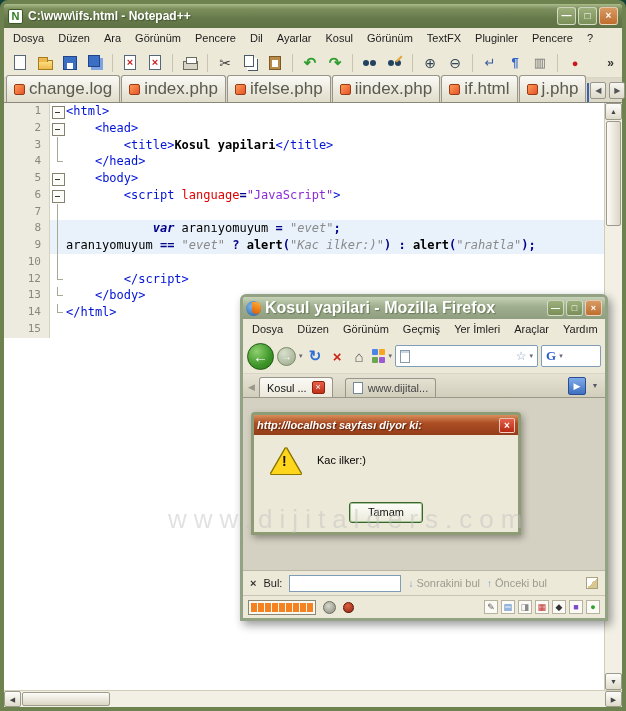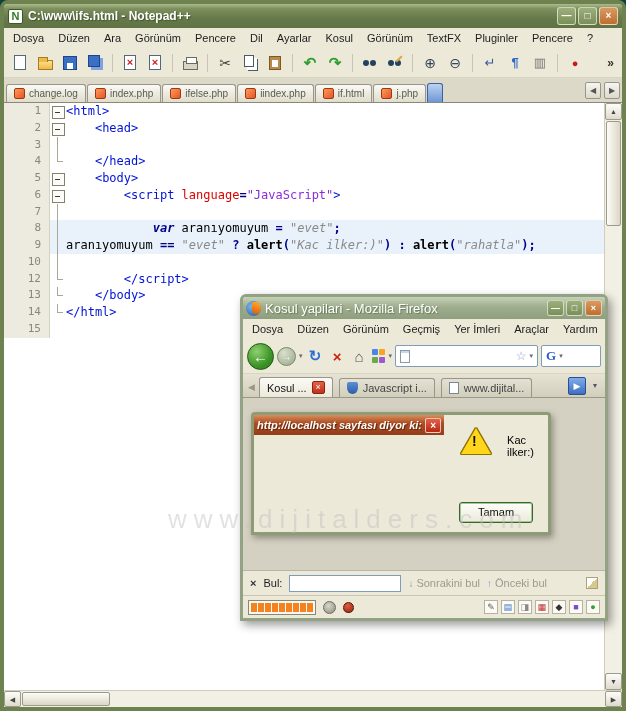--- a/index.html
+++ b/index.html
@@ -38,21 +38,21 @@
 .i-find,.i-replace{width:16px;height:16px}
 .i-find::before,.i-replace::before{content:"";position:absolute;left:1px;top:5px;width:6px;height:6px;border-radius:50%;background:#23425F;box-shadow:7px 0 0 #23425F}
 .i-replace::after{content:"";position:absolute;right:0;top:3px;width:8px;height:2px;background:#E2A63C;transform:rotate(-45deg)}
 .i-zoom-in,.i-zoom-out{color:#334455;font-size:14px}
 .i-word-wrap{color:#3A5AA0;font-size:13px}
 .i-show-all-chars{color:#2E63C8;font-weight:bold}
 .i-indent-guide{color:#777}
 .i-macro-record{color:#C81818;font-size:11px}
 .tb-overflow{margin-left:auto;color:#333;font-weight:bold;font-size:12px;padding:0 3px}
 .np-tabbar{height:25px;background:#DCD9C8;display:flex;align-items:flex-end;gap:1px;padding:3px 2px 0;border-bottom:1px solid #8A887A;flex:none}
-.nptab{display:flex;align-items:center;gap:4px;padding:3px 7px;background:linear-gradient(180deg,#FAF9F5,#E0DDCB);border:1px solid #98968A;border-bottom:none;border-radius:3px 3px 0 0;font-size:10px;color:#5A5A4E;white-space:nowrap}
+.nptab{display:flex;align-items:center;gap:4px;padding:3px 7px;background:linear-gradient(180deg,#FAF9F5,#E0DDCB);border:1px solid #98968A;border-bottom:none;border-radius:3px 3px 0 0;font-size:17px;color:#5A5A4E;white-space:nowrap}
 .nptab-icon{width:11px;height:11px;background:linear-gradient(135deg,#FF9A56,#E5542A);border:1px solid #9A3A12;border-radius:2px;flex:none}
 .np-activetab{width:16px;align-self:stretch;margin-top:2px;background:linear-gradient(180deg,#BCD2F0,#6E97D6);border:1px solid #3A62A8;border-bottom:none;border-radius:3px 3px 0 0}
 .tabscroll{width:16px;height:17px;background:linear-gradient(180deg,#F6F5EF,#DDDACB);border:1px solid #98968A;border-radius:2px;font-size:8px;line-height:15px;text-align:center;color:#555;margin:0 0 3px 2px;flex:none}
 .np-main{flex:1;display:flex;min-height:0}
 .np-editor{flex:1;background:#fff;overflow:hidden;font-family:"DejaVu Sans Mono","Liberation Mono",monospace;font-size:12px}
 .erow{display:flex;height:16.75px;line-height:16.75px}
 .ln{width:46px;background:#EDEADF;color:#8A8878;text-align:right;padding-right:8px;font-size:11px;border-right:1px solid #D5D2C2;flex:none}
 .ebody{flex:1;display:flex;min-width:0}
 .erow.hl .ebody{background:#E9F2FB}
 .fold{width:16px;position:relative;flex:none}
@@ -77,21 +77,21 @@
 .np-hscroll{height:17px;background:#F2F0E4;border-top:1px solid #D0CDBB;display:flex;flex:none}
 .harrow{width:17px;background:linear-gradient(180deg,#FDFDFB,#DEDBCB);border:1px solid #9C9A8B;border-radius:2px;font-size:7px;text-align:center;line-height:15px;color:#444;flex:none}
 .hthumb{width:88px;margin:1px;background:linear-gradient(180deg,#FDFCF8,#DBD7C6);border:1px solid #9C9A8B;border-radius:2px}
 .sspacer{flex:1}
 
 
 .ff-window{position:absolute;left:240px;top:294px;width:368px;height:327px;border:3px solid #93A285;border-radius:6px 6px 0 0;background:#ECE9D8;display:flex;flex-direction:column;box-shadow:3px 4px 10px rgba(0,0,0,.4);z-index:10}
 .ff-titlebar{height:22px;background:linear-gradient(180deg,#C6D2B6,#9FAE8E 45%,#8E9E7E);display:flex;align-items:center;gap:4px;padding:0 3px;border-radius:3px 3px 0 0;flex:none}
 .ff-appicon{width:15px;height:15px;border-radius:50%;background:radial-gradient(circle at 35% 35%,#7FB3E8,#1E5799);position:relative;flex:none}
 .ff-appicon::before{content:"";position:absolute;right:0;top:1px;width:9px;height:12px;border-radius:0 50% 50% 40%;background:linear-gradient(200deg,#FFB03A,#E05A00)}
-.ff-title{flex:1;color:#fff;font-weight:normal;font-size:13px;text-shadow:1px 1px 1px #6A7A58;white-space:nowrap;overflow:hidden}
+.ff-title{flex:1;color:#fff;font-weight:bold;font-size:16px;text-shadow:1px 1px 1px #6A7A58;white-space:nowrap;overflow:hidden}
 .ff-wbtn{width:17px;height:16px;line-height:14px;font-size:9px}
 .ff-navbar{height:35px;display:flex;align-items:center;gap:3px;padding:0 4px;background:#ECE9D8;border-bottom:1px solid #D9D5C3;flex:none}
 .back-button{width:27px;height:27px;border-radius:50%;background:radial-gradient(circle at 35% 30%,#8ED06E,#3C9428 60%,#2A7A18);border:1px solid #1E5A10;color:#fff;font-size:15px;font-weight:bold;text-align:center;line-height:25px;flex:none}
 .fwd-button{width:19px;height:19px;border-radius:50%;background:radial-gradient(circle at 35% 30%,#D8E0CC,#9AA88A);border:1px solid #7A8866;color:#fff;font-size:10px;line-height:17px;text-align:center;flex:none}
 .nav-drop{font-size:7px;color:#667;flex:none}
 .nav-glyph{width:19px;text-align:center;font-weight:bold;flex:none}
 .refresh{color:#2E6FD6;font-size:15px}
 .stop{color:#CC2211;font-size:15px}
 .home{color:#555;font-size:15px}
 .bmgrid{width:14px;height:14px;display:grid;grid-template-columns:6px 6px;gap:1px;flex:none}
@@ -112,21 +112,21 @@
 .ff-tabbar{height:24px;display:flex;align-items:flex-end;gap:2px;background:linear-gradient(180deg,#E6E3D4,#D2CEBC);border-bottom:1px solid #9A9888;padding:2px 3px 0;flex:none}
 .ffscroll-left{color:#99978A;font-size:9px;padding:0 2px 5px}
 .fftab{display:flex;align-items:center;gap:5px;padding:3px 7px;font-size:11px;border:1px solid #98968A;border-bottom:none;border-radius:3px 3px 0 0;background:linear-gradient(180deg,#E4E1D2,#D2CEBC);color:#444;white-space:nowrap;overflow:hidden;max-width:112px}
 .fftab.active{background:linear-gradient(180deg,#FBFAF6,#ECE9DB);color:#111}
 .fftab-close{width:13px;height:13px;background:linear-gradient(180deg,#E86048,#C03018);border:1px solid #8E2410;border-radius:2px;color:#fff;font-size:9px;line-height:11px;text-align:center;flex:none}
 .ffi-shield{width:11px;height:12px;background:linear-gradient(180deg,#5B8ED6,#2B5EA6);border-radius:2px 2px 50% 50%;flex:none}
 .ffi-doc{width:10px;height:12px;background:#fff;border:1px solid #778899;flex:none}
 .ffscroll-right{width:18px;height:18px;background:linear-gradient(180deg,#7FABE8,#3E6FBF);border:1px solid #2A4E96;border-radius:2px;color:#fff;font-size:9px;line-height:16px;text-align:center;margin:0 0 2px auto;flex:none}
 .fflist-btn{width:14px;height:18px;color:#556;font-size:8px;line-height:17px;text-align:center;margin-bottom:2px;flex:none}
 .ff-content{flex:1;position:relative;background:#D5D1C2;min-height:0}
-.alert-dialog{position:absolute;left:8px;top:14px;width:300px;height:123px;border:3px solid #8E9C76;border-radius:4px 4px 0 0;background:#ECE9D8;display:flex;box-shadow:2px 3px 7px rgba(0,0,0,.35)}
+.alert-dialog{position:absolute;left:8px;top:14px;width:270px;height:123px;border:3px solid #8E9C76;border-radius:4px 4px 0 0;background:#ECE9D8;display:flex;flex-direction:column;box-shadow:2px 3px 7px rgba(0,0,0,.35)}
 .alert-titlebar{height:20px;background:linear-gradient(180deg,#D98F5C,#AD4E24 40%,#933D1A);display:flex;align-items:center;gap:3px;padding:0 3px;flex:none}
 .alert-title{flex:1;color:#fff;font-weight:bold;font-style:italic;font-size:11px;text-shadow:1px 1px 1px #5A2208;white-space:nowrap;overflow:hidden}
 .alert-close{width:16px;height:15px;background:linear-gradient(180deg,#E4604A,#B72812);border:1px solid rgba(255,255,255,.7);border-radius:2px;color:#fff;font-weight:bold;font-size:10px;line-height:13px;text-align:center;flex:none}
 .alert-body{flex:1;position:relative}
 .warn-icon{position:absolute;left:17px;top:13px;width:0;height:0;border-left:15px solid transparent;border-right:15px solid transparent;border-bottom:26px solid #FFD61C;filter:drop-shadow(0 1px 0 #8A7500) drop-shadow(0 -1px 0 #8A7500) drop-shadow(1px 0 0 #8A7500) drop-shadow(-1px 0 0 #8A7500)}
 .warn-bang{position:absolute;left:28px;top:18px;color:#111;font-weight:bold;font-size:14px}
 .alert-message{position:absolute;left:63px;top:19px;font-size:11px;color:#000}
 .alert-button{position:absolute;left:50%;transform:translateX(-50%);bottom:9px;width:74px;height:21px;background:linear-gradient(180deg,#FEFEFB,#ECEAD9);border:1px solid #38672E;box-shadow:inset 0 0 0 1px #A9C69B;border-radius:3px;font-size:11px;text-align:center;line-height:19px;color:#111}
 .ff-findbar{height:25px;display:flex;align-items:center;gap:7px;padding:0 7px;background:#ECE9D8;border-top:1px solid #B9B6A5;font-size:11px;flex:none}
 .find-close{color:#333;font-weight:bold}
@@ -292,20 +292,21 @@
               <span class="ln">2</span>
               <span class="ebody">
                 <span class="fold f-box"></span>
                 <span class="ecode"><span class="tk-pl">    </span><span class="tk-tag">&lt;head&gt;</span></span>
               </span>
             </div>
             <div class="erow">
               <span class="ln">3</span>
               <span class="ebody">
                 <span class="fold f-v"></span>
+                <span class="ecode"><span class="tk-pl">        </span><span class="tk-tag">&lt;title&gt;</span><span class="tk-bt">Kosul yapilari</span><span class="tk-tag">&lt;/title&gt;</span></span>
               </span>
             </div>
             <div class="erow">
               <span class="ln">4</span>
               <span class="ebody">
                 <span class="fold f-end"></span>
                 <span class="ecode"><span class="tk-pl">    </span><span class="tk-tag">&lt;/head&gt;</span></span>
               </span>
             </div>
             <div class="erow">
@@ -434,28 +435,24 @@
         <span class="star">☆</span>
         <span class="nav-drop">▾</span>
       </span>
       <span class="searchbox">
         <span class="g-logo">G</span>
         <span class="nav-drop">▾</span>
       </span>
     </div>
     <div class="ff-tabbar">
       <span class="ffscroll-left">◀</span>
-      <span id="ff-tabs" style="display:flex;gap:6px;align-items:flex-end">
+      <span id="ff-tabs" style="display:flex;gap:12px;align-items:flex-end">
           <span class="fftab active">
             <span>Kosul ...</span>
             <span class="fftab-close">×</span>
-          </span>
-          <span class="fftab">
-            <span class="ffi-shield"></span>
-            <span>Javascript i...</span>
           </span>
           <span class="fftab">
             <span class="ffi-doc"></span>
             <span>www.dijital...</span>
           </span>
         </span>
       <span class="ffscroll-right">▶</span>
       <span class="fflist-btn">▾</span>
     </div>
     <div class="ff-content">

